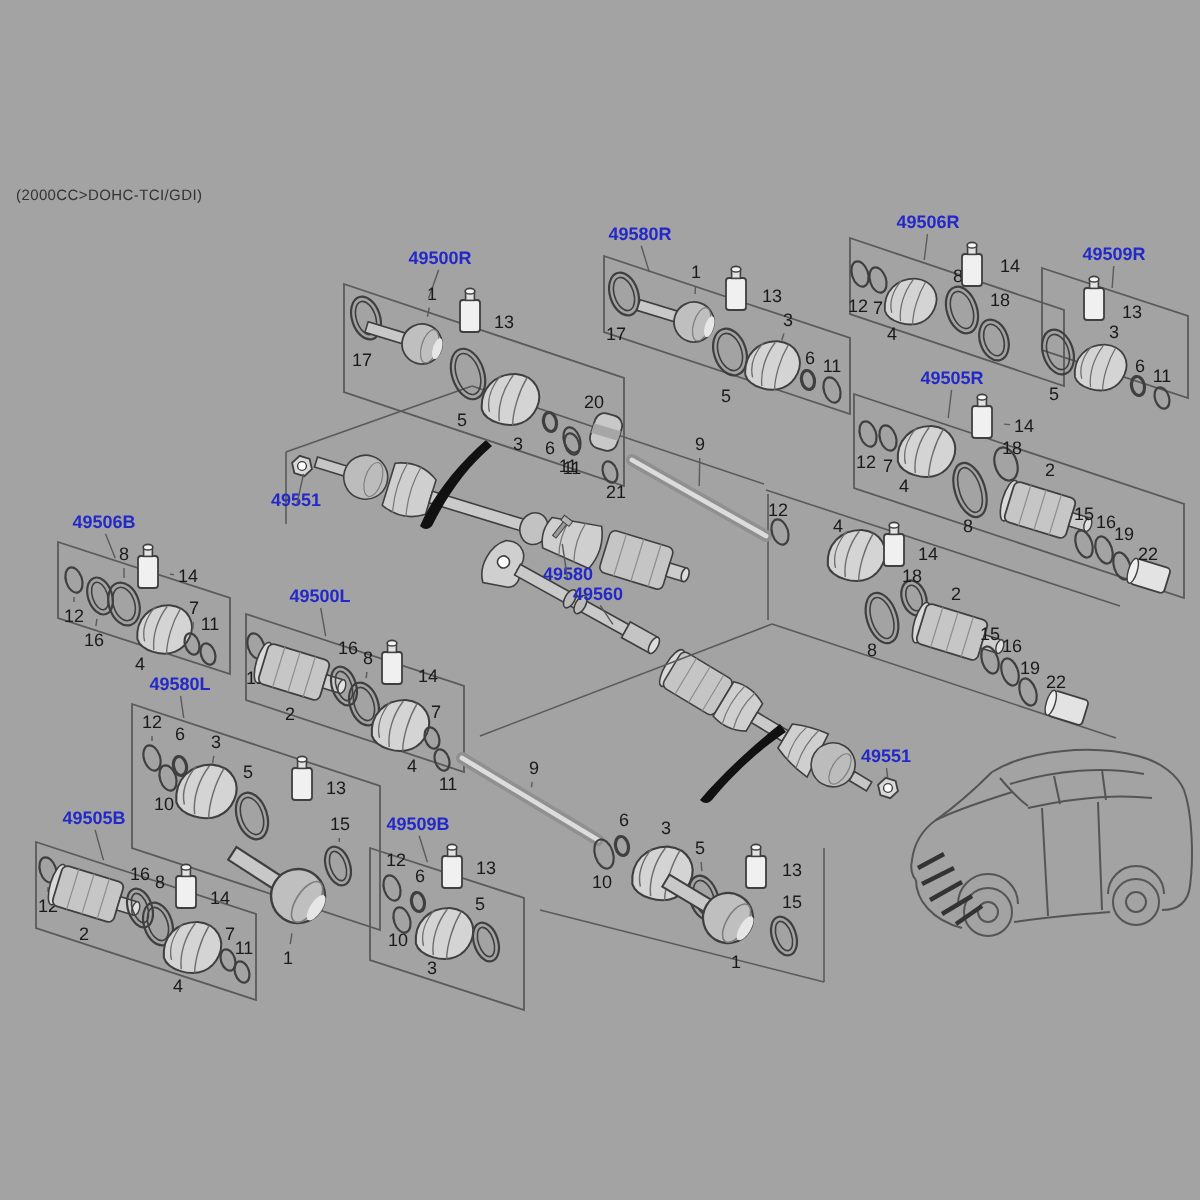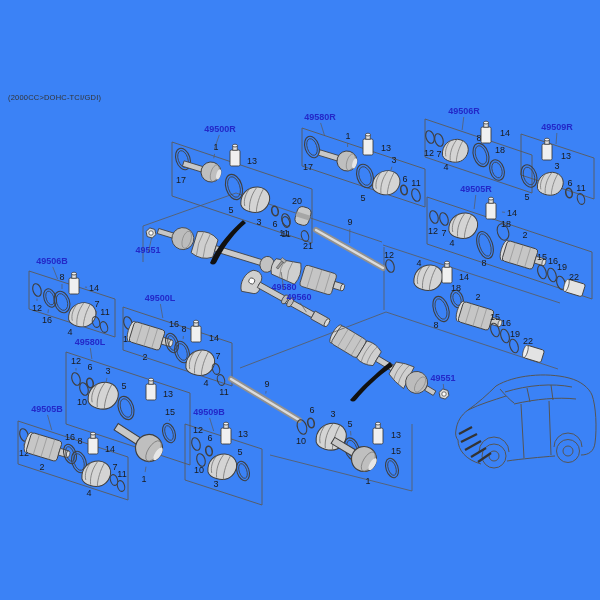--- a/index.html
+++ b/index.html
@@ -1,16 +1,16 @@
 <!DOCTYPE html>
 <html><head>
 <meta charset="utf-8">
 <style>
   html,body{margin:0;padding:0;background:#ffffff;}
-  .page{position:relative;width:600px;height:600px;background:#3b82f6;overflow:hidden;
+  .page{position:relative;width:600px;height:600px;background:#a3a3a3;overflow:hidden;
         font-family:"Liberation Sans",sans-serif;}
   .variant{position:absolute;left:8px;top:93px;font-size:7.5px;color:#333;letter-spacing:0.2px;}
   svg text{font-family:"Liberation Sans",sans-serif;}
 </style>
 </head>
 <body>
 
 <div class="page">
   <div class="variant">(2000CC&gt;DOHC-TCI/GDI)</div>
 

